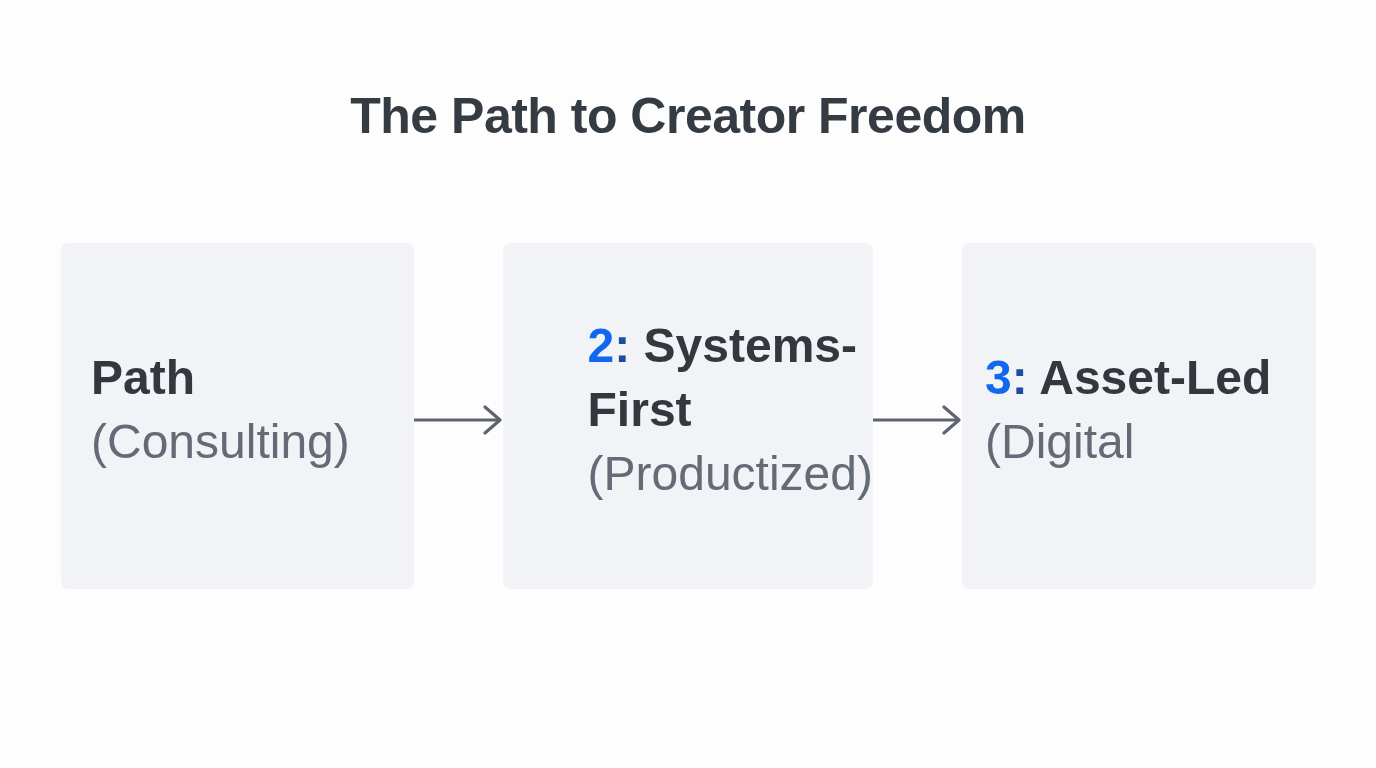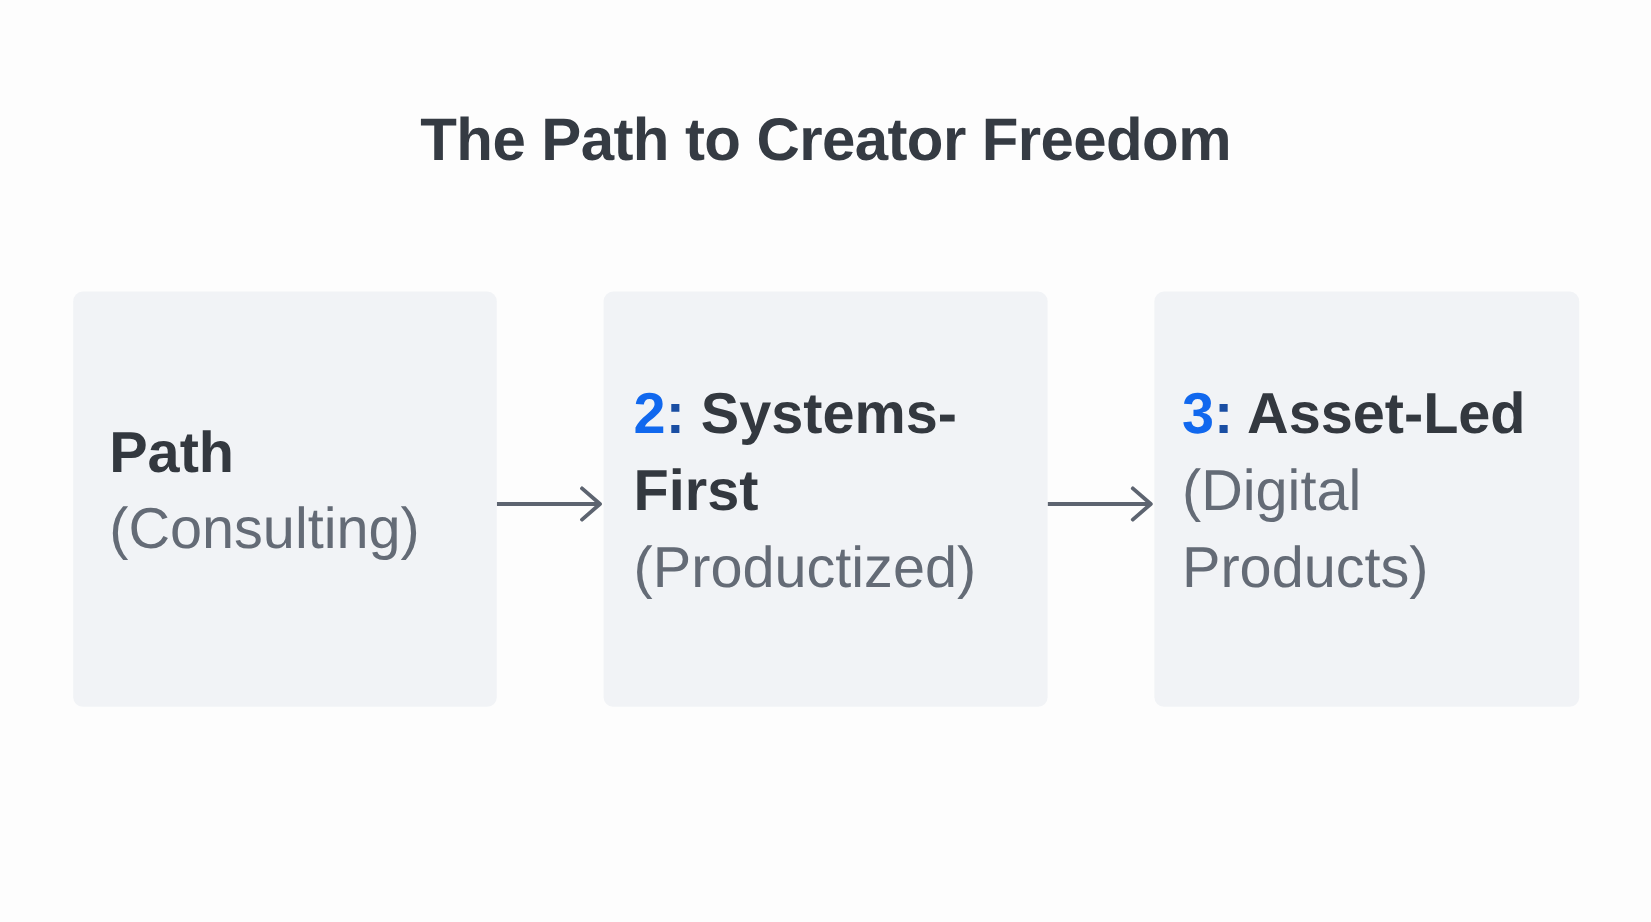--- a/index.html
+++ b/index.html
@@ -54,21 +54,21 @@
   }
   .label {
     color: #33383f;
     font-weight: bold;
   }
   .sub {
     color: #646b76;
     font-weight: normal;
   }
   #card-1 { left: 61px; width: 353px; padding-left: 30px; }
-  #card-2 { left: 503px; width: 370px; padding-left: 25px; }
+  #card-2 { left: 503px; width: 370px; padding-left: 25px; align-items: flex-end; }
   #card-3 { left: 962px; width: 354px; padding-left: 23px; }
   .arrow {
     position: absolute;
     top: 405px;
     width: 90px;
     height: 30px;
   }
   #arrow-1 { left: 414px; }
   #arrow-2 { left: 873px; }
 </style>
@@ -101,17 +101,16 @@
 
   <svg class="arrow" id="arrow-2" viewBox="0 0 90 30">
     <line x1="0" y1="15" x2="86" y2="15" stroke="#5d6470" stroke-width="3.2" stroke-linecap="butt"></line>
     <polyline points="71,2 86,15 71,28" fill="none" stroke="#5d6470" stroke-width="3.2" stroke-linecap="round" stroke-linejoin="round"></polyline>
   </svg>
 
   <div class="card" id="card-3">
     <div class="card-text">
       <div><span class="num">3</span><span class="colon">:</span><span class="label"> Asset-Led</span></div>
       <div class="sub">(Digital</div>
-      <div class="sub">Products)</div>
     </div>
   </div>
 
 </div>
 
 </body></html>

